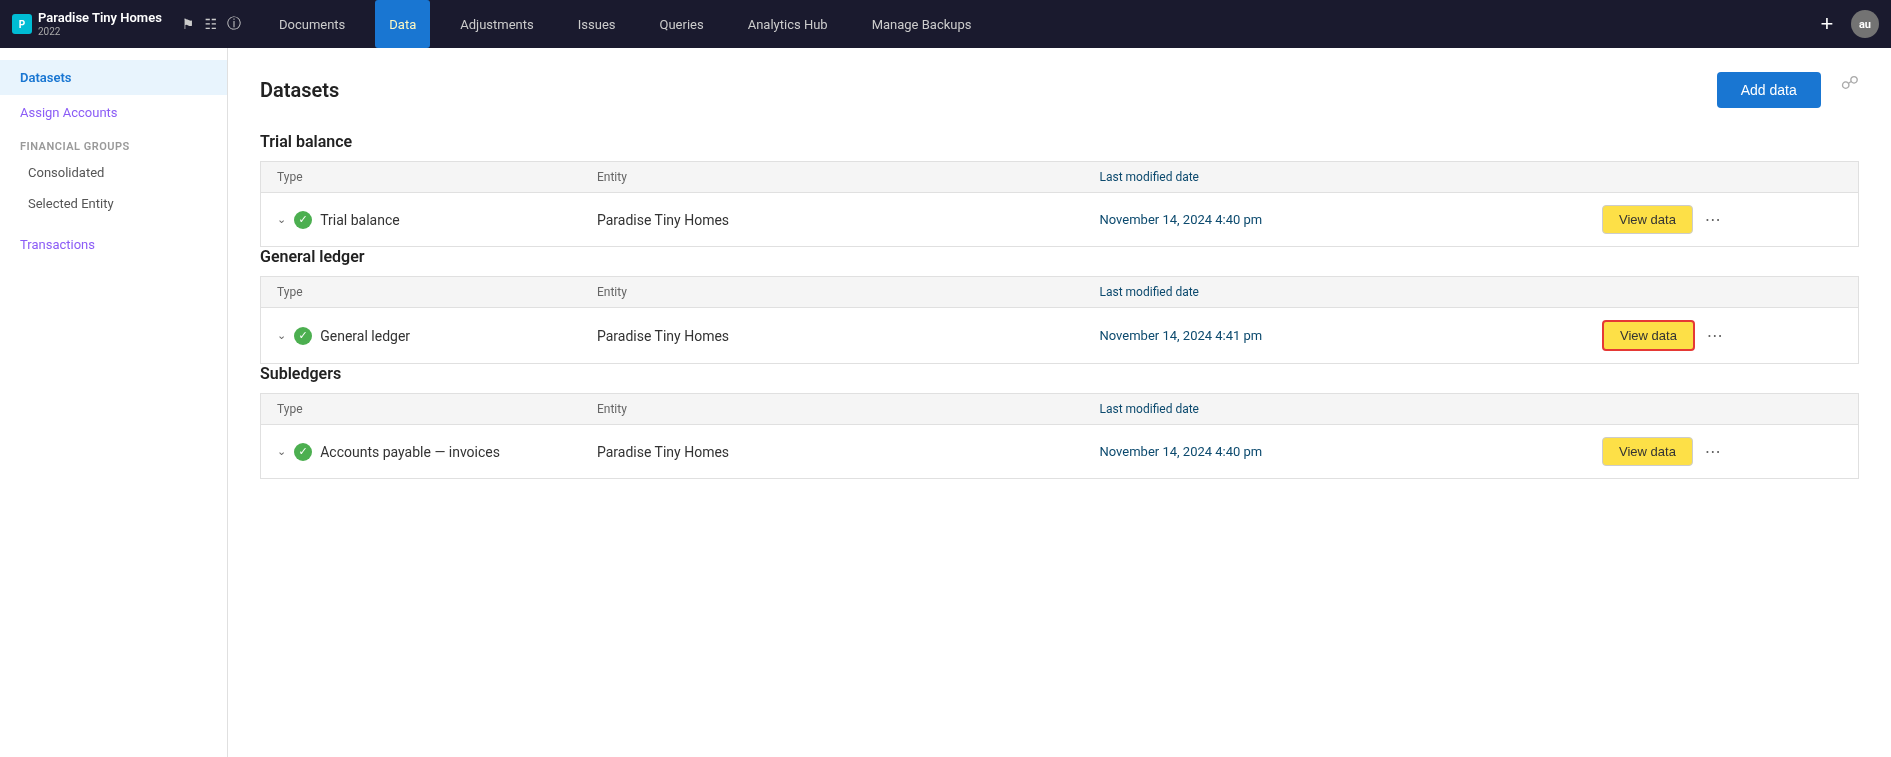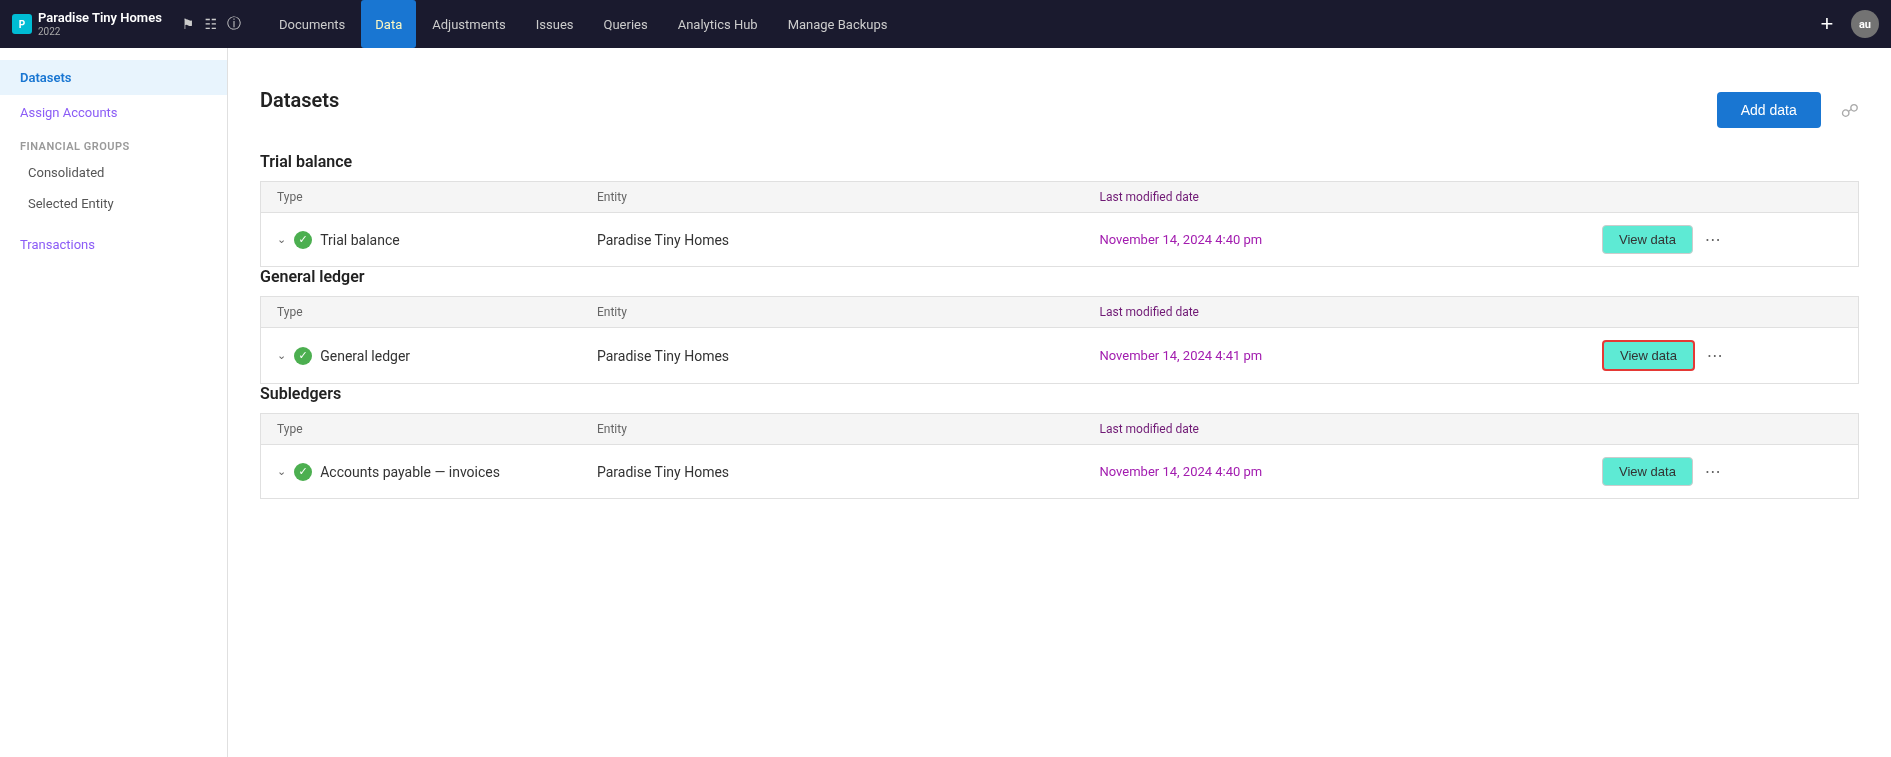--- a/index.html
+++ b/index.html
@@ -26,21 +26,21 @@
       background: #00bcd4;
       border-radius: 3px;
       display: flex; align-items: center; justify-content: center;
       font-size: 10px; font-weight: bold; color: #fff;
     }
     .logo-text { display: flex; flex-direction: column; line-height: 1.2; }
     .logo-name { font-size: 13px; font-weight: 600; color: #fff; }
     .logo-year { font-size: 10px; color: #aaa; }
     .topnav-icons { display: flex; align-items: center; gap: 10px; margin-right: 16px; }
     .topnav-icon { color: #ccc; cursor: pointer; font-size: 14px; }
-    .topnav-navitems { display: flex; align-items: center; gap: 2px; flex: 1; }
+    .topnav-navitems { display: flex; align-items: center; gap: 16px; flex: 1; }
     .nav-item {
       padding: 6px 14px;
       color: #ccc;
       cursor: pointer;
       border-radius: 3px;
       font-size: 13px;
       height: 48px;
       display: flex; align-items: center;
     }
     .nav-item.active { background: #1976d2; color: #fef9c3; }
@@ -119,21 +119,21 @@
       font-size: 14px;
       font-weight: 500;
       cursor: pointer;
     }
     .copy-icon {
       color: #aaa;
       font-size: 18px;
       cursor: pointer;
       margin-left: 8px;
     }
-    .page-header-right { display: flex; align-items: center; gap: 12px; margin-top: 20px; }
+    .page-header-right { display: flex; align-items: flex-start; gap: 12px; }
 
     
     .section { }
     .section-title { font-size: 16px; font-weight: 600; color: #222; margin-bottom: 10px; }
 
     
     .data-table { width: 100%; border: 1px solid #e0e0e0; border-radius: 0; overflow: hidden; }
     .table-header {
       display: grid;
       grid-template-columns: 320px 1fr 1fr 200px 40px;
@@ -155,42 +155,42 @@
     .row-type { display: flex; align-items: center; gap: 8px; }
     .chevron-icon { color: #666; font-size: 11px; cursor: pointer; }
     .check-circle {
       width: 18px; height: 18px;
       background: #4caf50;
       border-radius: 50%;
       display: flex; align-items: center; justify-content: center;
       color: #fff; font-size: 11px; flex-shrink: 0;
     }
     .view-data-btn {
-      background: #5eead4;
+      background: #fde047;
       border: 1px solid #ccc;
       border-radius: 4px;
       padding: 6px 16px;
       font-size: 13px;
       cursor: pointer;
       color: #333;
     }
     .view-data-btn.highlighted {
       border: 2px solid #e53935;
     }
     .more-btn {
       background: none;
       border: none;
       cursor: pointer;
       color: #666;
       font-size: 16px;
       padding: 4px;
     }
     .row-actions { display: flex; align-items: center; gap: 8px; }
-    .col-last-modified { color: #a21caf; font-size: 13px; }
-    .col-last-modified-header { color: #701a75; font-size: 12px; }
+    .col-last-modified { color: #0c4a6e; font-size: 13px; }
+    .col-last-modified-header { color: #0c4a6e; font-size: 12px; }
   </style>
 </head>
 <body>
 
 <nav class="topnav">
   <div class="topnav-logo">
     <div class="logo-icon">P</div>
     <div class="logo-text">
       <span class="logo-name">Paradise Tiny Homes</span>
       <span class="logo-year">2022</span>

